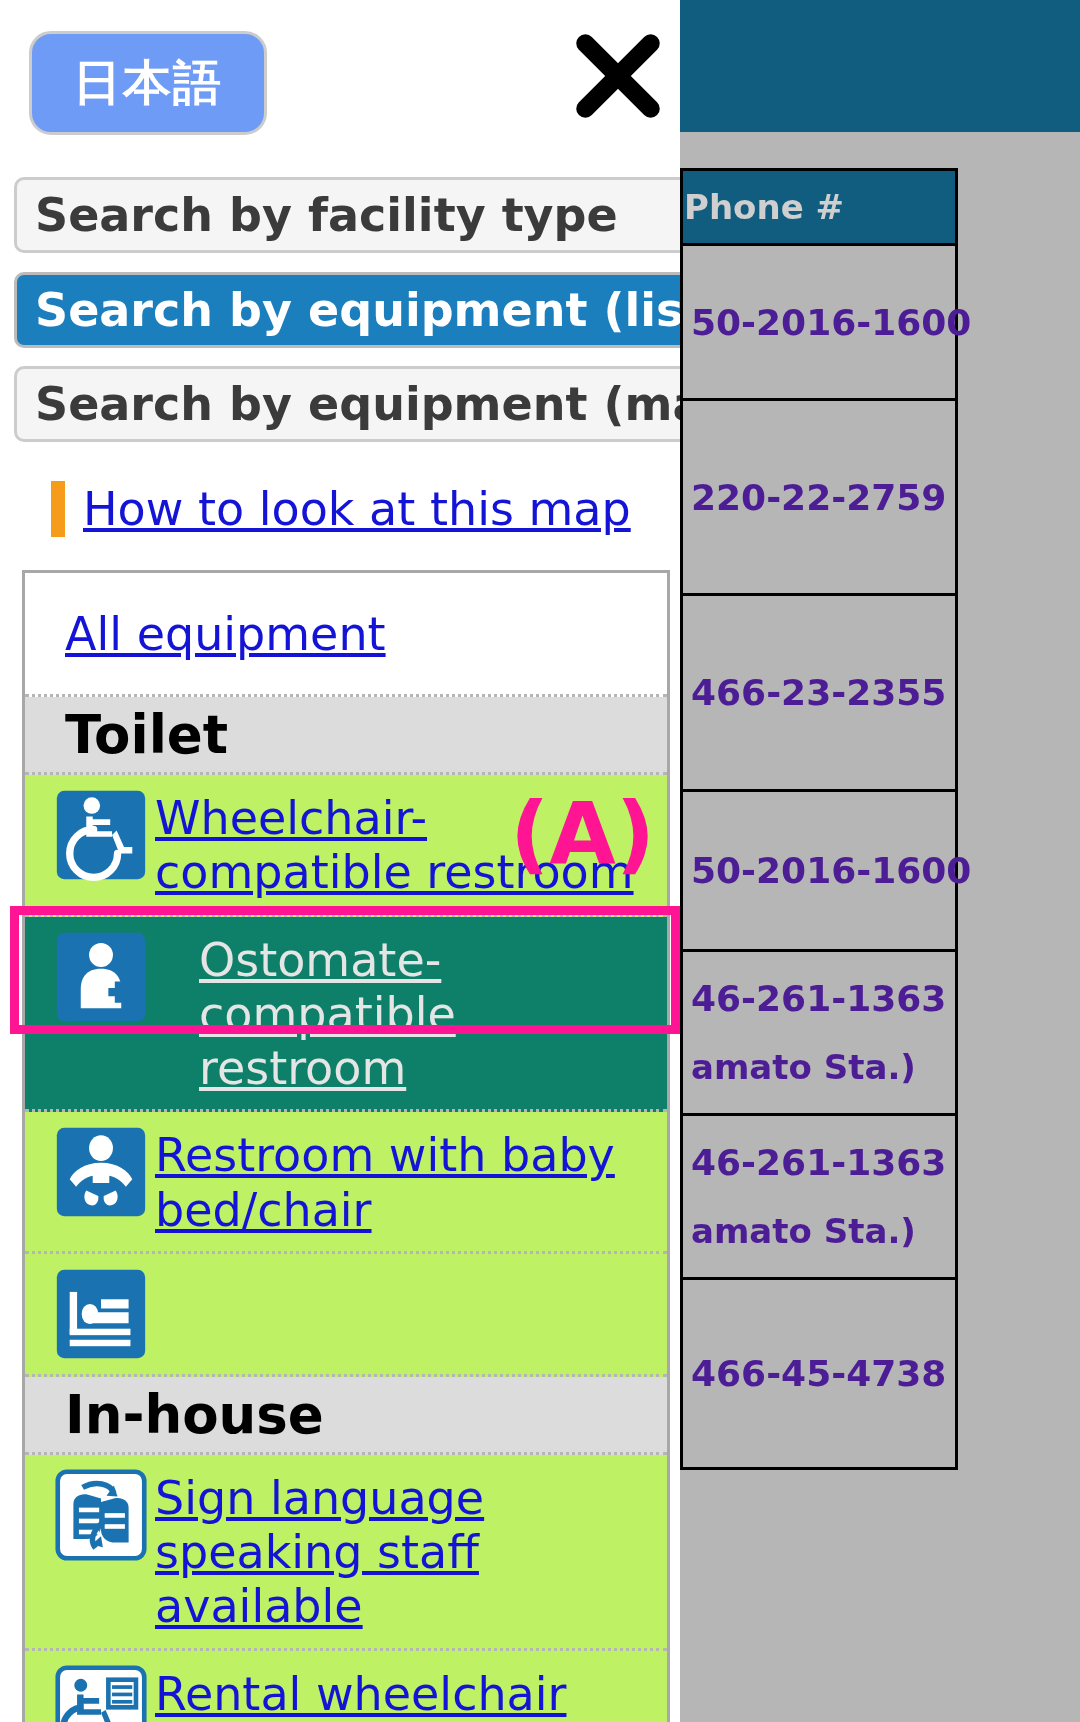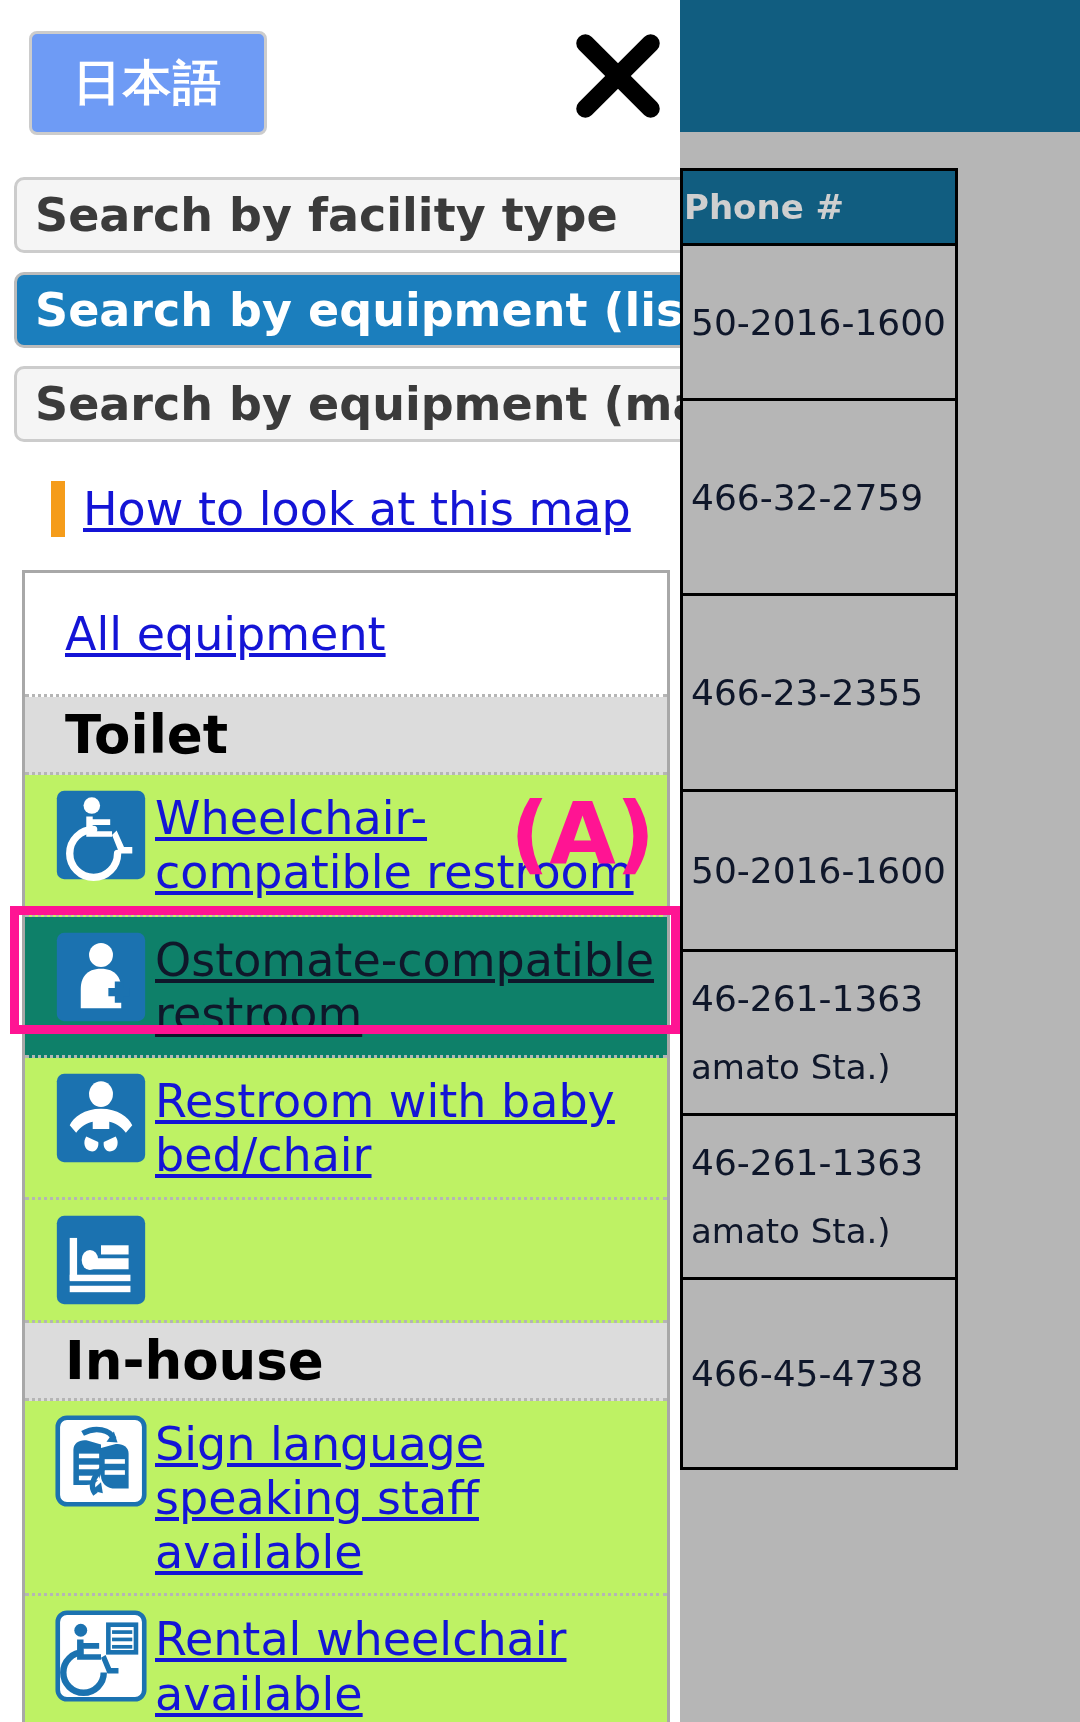--- a/index.html
+++ b/index.html
@@ -66,28 +66,29 @@
     color: #cfcfcf;
     font-size: 34px;
     font-weight: bold;
     height: 70px;
     border: 3px solid #000;
     text-align: left;
     white-space: nowrap;
   }
   #bg-table td {
     background: #b6b6b6;
-    color: #0f172a;
+    color: #4c1d95;
     font-size: 36px;
     border: 3px solid #000;
     border-left: 3px solid #000;
     text-align: left;
     padding-left: 8px;
     white-space: nowrap;
     vertical-align: middle;
+    font-weight: bold;
   }
   #bg-table td .sub {
     display: block;
     font-size: 34px;
     margin-top: 28px;
   }
   .bg-right-strip {
     position: absolute;
     left: 958px;
     top: 132px;
@@ -109,21 +110,21 @@
 
   
   #lang-button {
     position: absolute;
     left: 29px;
     top: 31px;
     width: 238px;
     height: 104px;
     background: #6e9bf5;
     border: 3px solid #cccccc;
-    border-radius: 8px;
+    border-radius: 22px;
     box-sizing: border-box;
     color: #ffffff;
     font-size: 48px;
     font-weight: bold;
     display: flex;
     align-items: center;
     justify-content: center;
     letter-spacing: 2px;
     cursor: pointer;
   }
@@ -235,21 +236,22 @@
     border-bottom: 3px dotted #b5b5b5;
     background: #bef264;
     min-height: 108px;
     cursor: pointer;
   }
   .equip-row:last-child { border-bottom: none; }
   .equip-row.selected {
     background: #0e8069;
   }
   .equip-row.selected .equip-label {
-    color: #0f172a;
+    color: #e5e5e5;
+    margin-left: 44px;
   }
   .equip-icon {
     width: 92px;
     height: 92px;
     flex: 0 0 92px;
     margin-right: 8px;
   }
   .equip-icon svg { display: block; width: 92px; height: 92px; }
   .equip-label {
     font-size: 46px;
@@ -300,21 +302,21 @@
     <thead>
       <tr>
         <th>Phone #</th>
       </tr>
     </thead>
     <tbody>
       <tr style="height:155px">
         <td><span>50-2016-1600</span></td>
       </tr>
       <tr style="height:195px">
-        <td><span>466-32-2759</span></td>
+        <td><span>220-22-2759</span></td>
       </tr>
       <tr style="height:196px">
         <td><span>466-23-2355</span></td>
       </tr>
       <tr style="height:160px">
         <td><span>50-2016-1600</span></td>
       </tr>
       <tr style="height:164px">
         <td>
           <span>46-261-1363</span>

